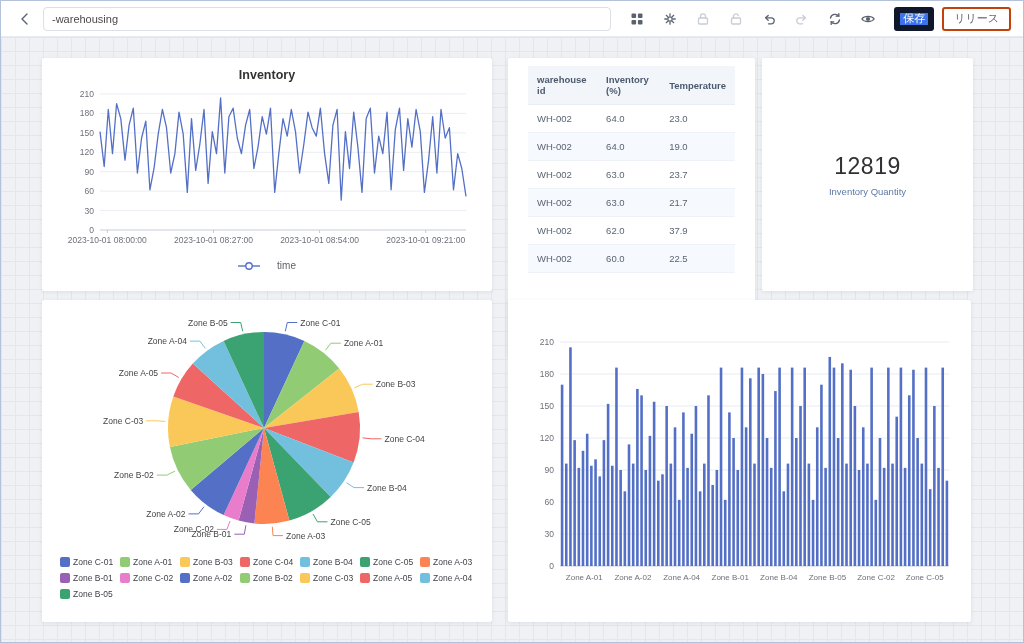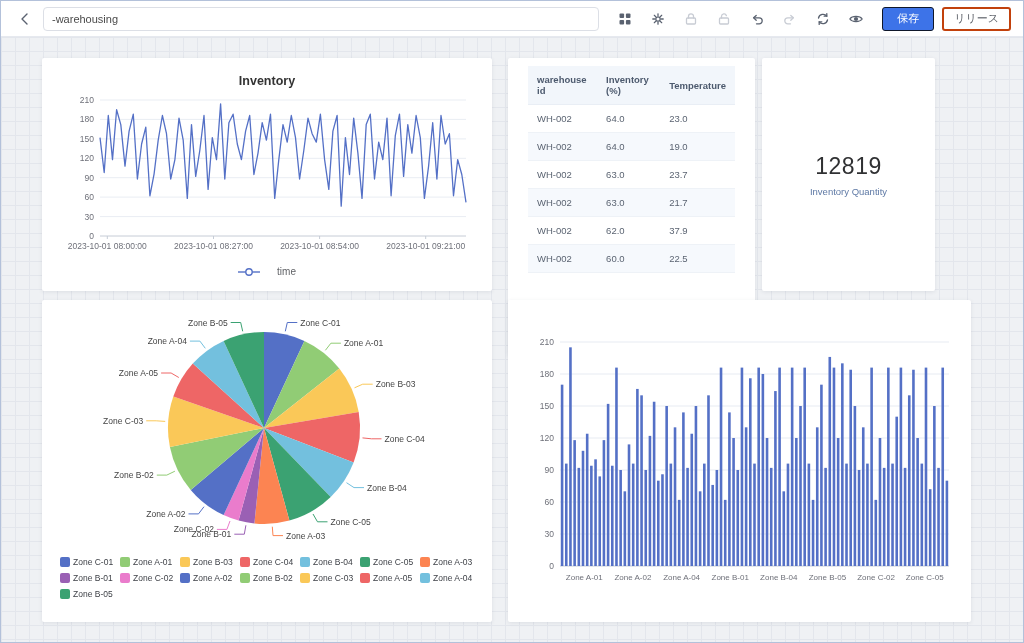--- a/index.html
+++ b/index.html
@@ -6,36 +6,36 @@
   html,body { width:1024px; height:643px; font-family:"Liberation Sans","DejaVu Sans",sans-serif; }
   .app { width:1024px; height:643px; border:1px solid #b3c1da; background:#f9a8d4; overflow:hidden; display:flex; flex-direction:column; }
 
   
   .topbar { height:36px; background:#ffffff; border-bottom:1px solid #e6e9ef; display:flex; align-items:center; padding:0 12px; flex:none; }
   .icon-btn { background:none; border:none; width:24px; height:24px; display:flex; align-items:center; justify-content:center; cursor:pointer; flex:none; }
   .icon-btn svg { display:block; }
   .title-input { flex:1; height:24px; margin:0 14px 0 6px; border:1px solid #dcdfe6; border-radius:4px; background:#fff; font-size:11px; color:#4a4a4a; line-height:22px; padding:0 8px; }
   .topbar-icons { display:flex; align-items:center; gap:9px; margin-right:14px; }
   .btn { height:24px; font-size:11px; border-radius:3px; cursor:pointer; line-height:1; }
-  .btn-primary { background:#3d73e8; color:#fff; border:1px solid #0f172a; padding:0 14px; margin-right:8px; }
+  .btn-primary { background:#3d73e8; color:#fff; border:6px solid #0f172a; padding:0 3px; margin-right:8px; }
   .btn-default { background:#fff; color:#5a5e66; border:2px solid #c2410c; padding:0 10px; }
 
   
   .canvas { position:relative; flex:1; background-color:#eff1f4;
     background-image:linear-gradient(#e3e6ec 1px,transparent 1px),linear-gradient(90deg,#e3e6ec 1px,transparent 1px);
     background-size:14px 14px; }
   .card { position:absolute; background:#fff; border-radius:2px; box-shadow:0 1px 4px rgba(31,45,61,.09); }
 
   .line-card  { left:41px;  top:21px;  width:450px; height:233px; padding:10px 12px 6px; }
   .table-card { left:507px; top:21px;  width:247px; height:297px; padding:8px 20px; }
-  .metric-card{ left:761px; top:21px;  width:173px; height:233px; display:flex; flex-direction:column; align-items:center; justify-content:center;text-align:right; }
+  .metric-card{ left:761px; top:21px;  width:211px; height:233px; display:flex; flex-direction:column; align-items:center; justify-content:center;text-align:right; }
   .pie-card   { left:41px;  top:263px; width:450px; height:322px; padding:8px 12px; }
   .bar-card   { left:507px; top:263px; width:463px; height:322px; padding:6px 12px; }
 
-  .chart-title { font-size:12.5px; font-weight:bold; color:#333; text-align:center; margin:6px 0 4px; }
+  .chart-title { font-size:12.5px; font-weight:bold; color:#333; text-align:center; margin:0 0 4px; }
   svg text.tick { font-size:8.5px; fill:#6e7079; }
   svg text.plabel { font-size:8.5px; fill:#444; }
 
   .legend-row { display:flex; align-items:center; justify-content:center; gap:17px; margin-top:2px; font-size:10px; color:#606266; cursor:pointer; }
 
   
   .wh-table { width:100%; border-collapse:collapse; font-size:9.5px; color:#5b6472; }
   .wh-table th { background:#f2f6fb; font-weight:bold; color:#4d5a6e; text-align:left; padding:8px 9px; border-bottom:1px solid #e9eef5; }
   .wh-table td { padding:8px 9px; border-bottom:1px solid #eef2f7; }
   .wh-table tbody tr:nth-child(even) { background:#f6f9fd; }

